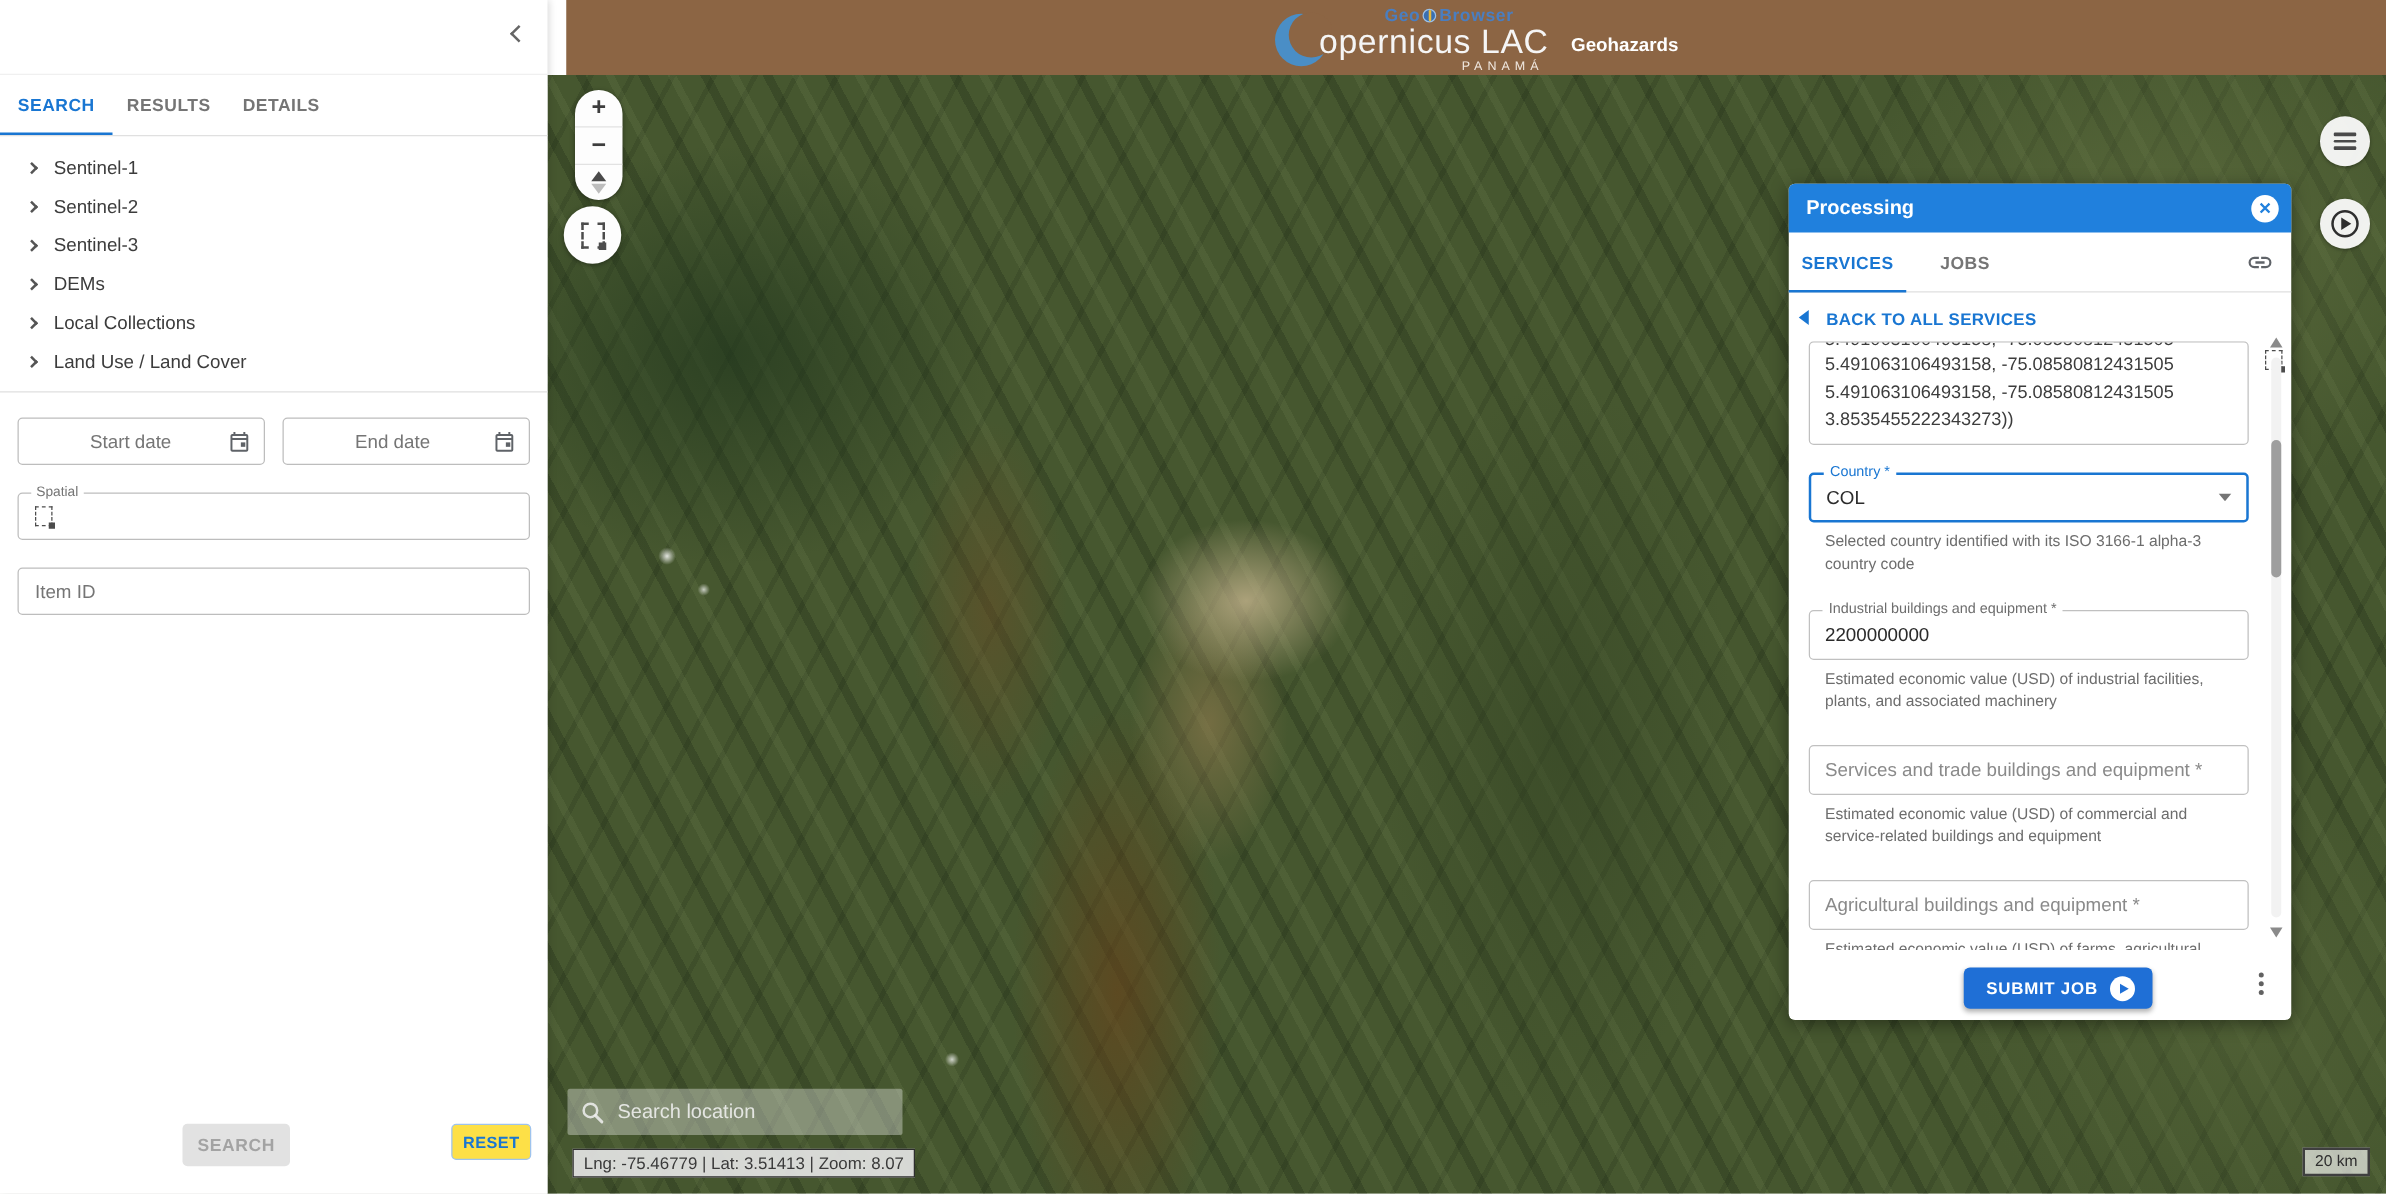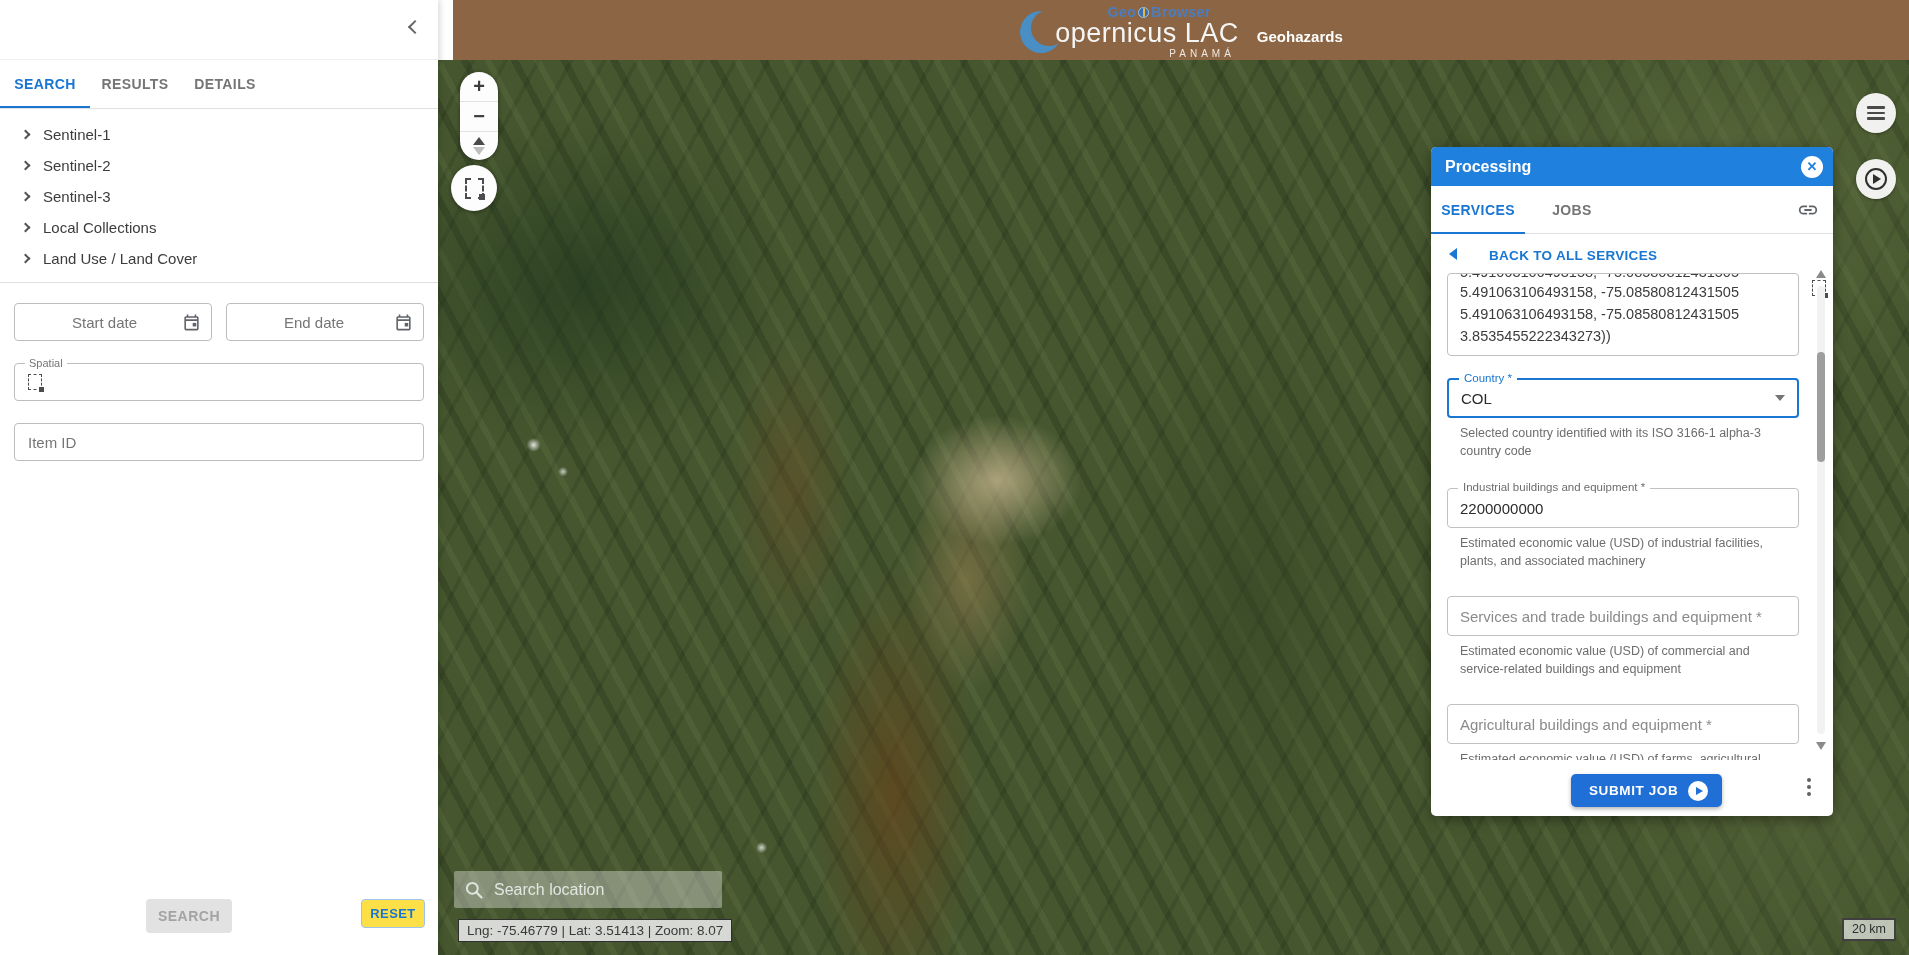--- a/index.html
+++ b/index.html
@@ -93,21 +93,21 @@
   
   .panel { position:absolute; left:1431px; top:147px; width:402px; height:669px; background:#fff; border-radius:5px; box-shadow:0 3px 14px rgba(0,0,0,.4); z-index:20; display:flex; flex-direction:column; }
   .panel-header { height:39px; background:#2080dd; border-radius:5px 5px 0 0; display:flex; align-items:center; justify-content:space-between; padding:0 10px 0 14px; }
   .panel-title { color:#fff; font-size:16px; font-weight:bold; }
   .panel-close { width:22px; height:22px; border-radius:50%; background:#fff; color:#2080dd; font-size:13px; font-weight:bold; display:flex; align-items:center; justify-content:center; cursor:pointer; line-height:1; }
   .panel-tabs { height:48px; display:flex; align-items:stretch; border-bottom:1px solid #e0e0e0; position:relative; }
   .ptab { width:94px; display:flex; align-items:center; justify-content:center; font-size:14px; font-weight:bold; letter-spacing:.4px; color:#757575; cursor:pointer; position:relative; }
   .ptab.active { color:#1976d2; }
   .ptab.active::after { content:""; position:absolute; left:0; right:0; bottom:-1px; height:2.5px; background:#1976d2; }
   .link-icon-wrap { position:absolute; right:14px; top:13px; cursor:pointer; }
-  .back-row { display:flex; gap:32px; padding:14px 0 10px 18px; cursor:pointer; }
+  .back-row { display:flex; gap:14px; padding:14px 0 10px 8px; cursor:pointer; }
   .back-tri { width:0; height:0; border-top:6px solid transparent; border-bottom:6px solid transparent; border-right:8px solid #1976d2; }
   .back-label { color:#1976d2; font-size:13.5px; font-weight:bold; letter-spacing:.3px; }
   .panel-scroll { position:relative; flex:1; overflow:hidden; padding:0 34px 0 16px; }
   .geo-box { border:1px solid #c0c0c0; border-radius:4px; padding:0 12px 8px 12px; position:relative; margin-top:0; }
   .geo-clip { height:7px; overflow:hidden; }
   .geo-clip div { margin-top:-13px; }
   .geo-box .geo-line { font-size:14.5px; color:#3c3c3c; line-height:22px; white-space:nowrap; }
   .geo-marquee { position:absolute; right:-28px; top:6px; }
   .mui-field { position:relative; border:1px solid #c0c0c0; border-radius:4px; height:40px; display:flex; align-items:center; padding:0 12px; margin-top:22px; }
   .mui-field.focused { border:2px solid #1976d2; }
@@ -218,20 +218,24 @@
     <div class="tree-item">
       <span class="chev-right"></span>
       <span>Sentinel-2</span>
     </div>
     <div class="tree-item">
       <span class="chev-right"></span>
       <span>Sentinel-3</span>
     </div>
     <div class="tree-item">
       <span class="chev-right"></span>
+      <span>DEMs</span>
+    </div>
+    <div class="tree-item">
+      <span class="chev-right"></span>
       <span>Local Collections</span>
     </div>
     <div class="tree-item">
       <span class="chev-right"></span>
       <span>Land Use / Land Cover</span>
     </div>
   </div>
 
   <div class="dates-row">
     <div class="date-field">

